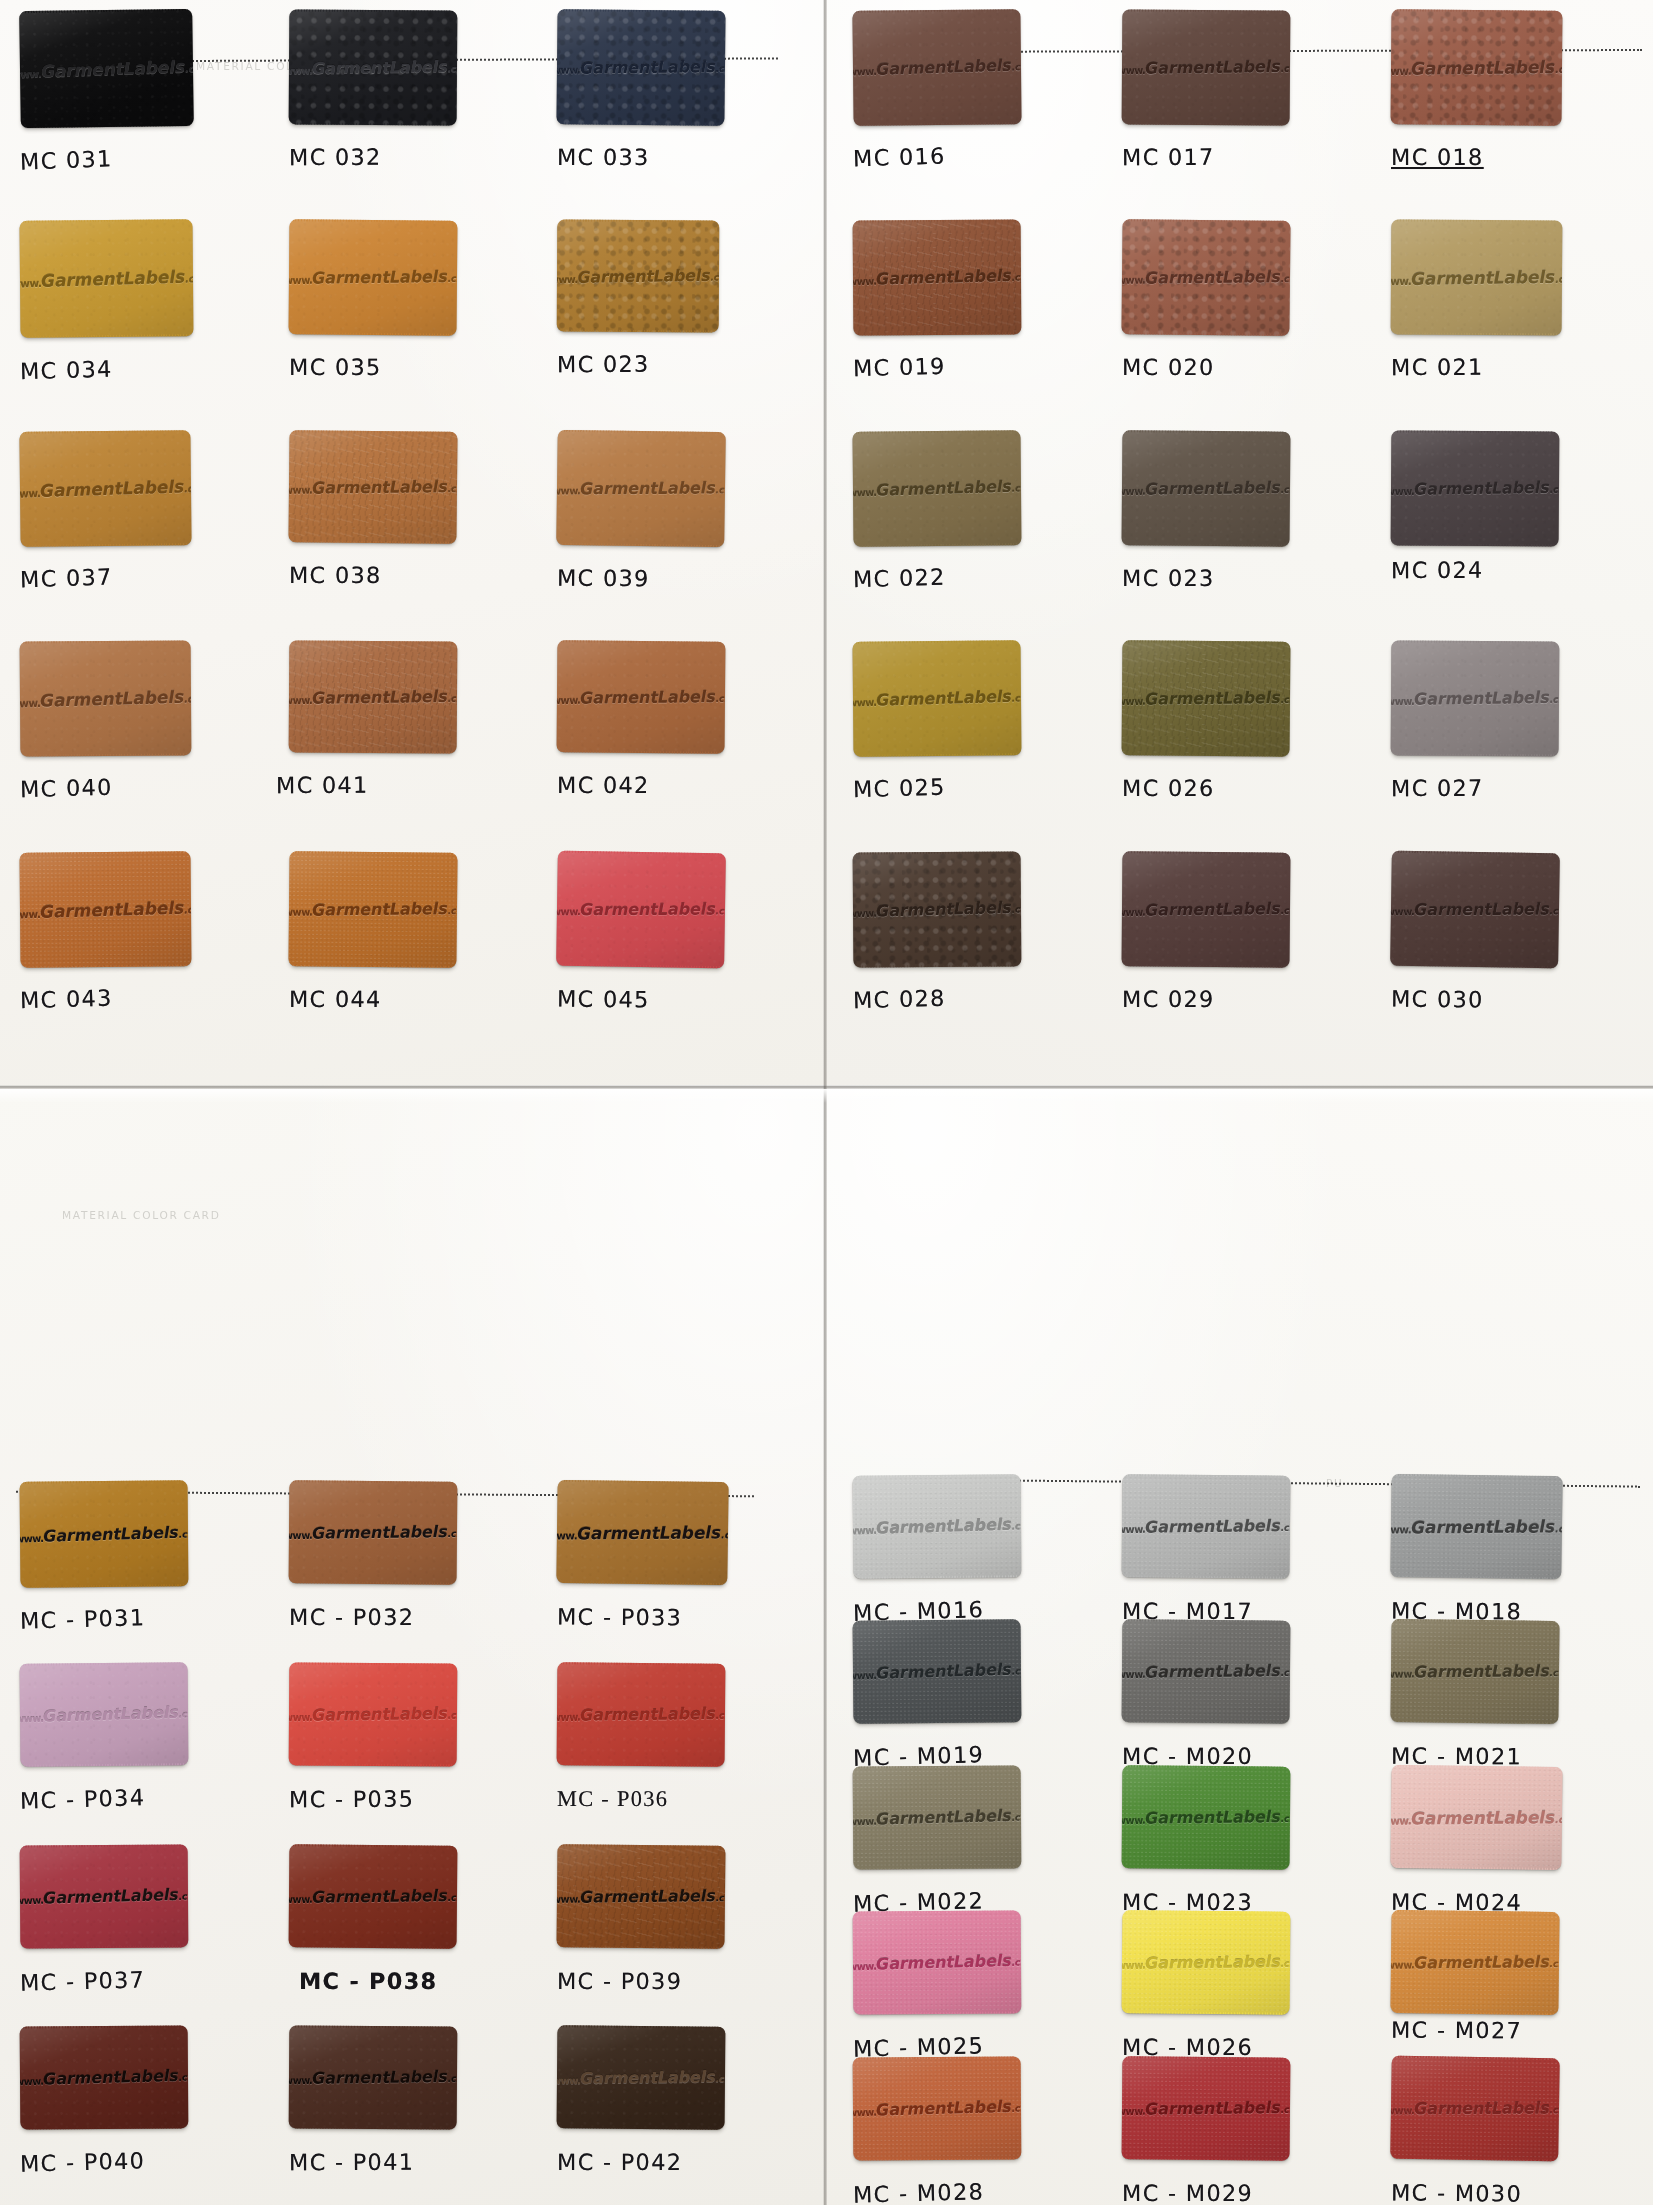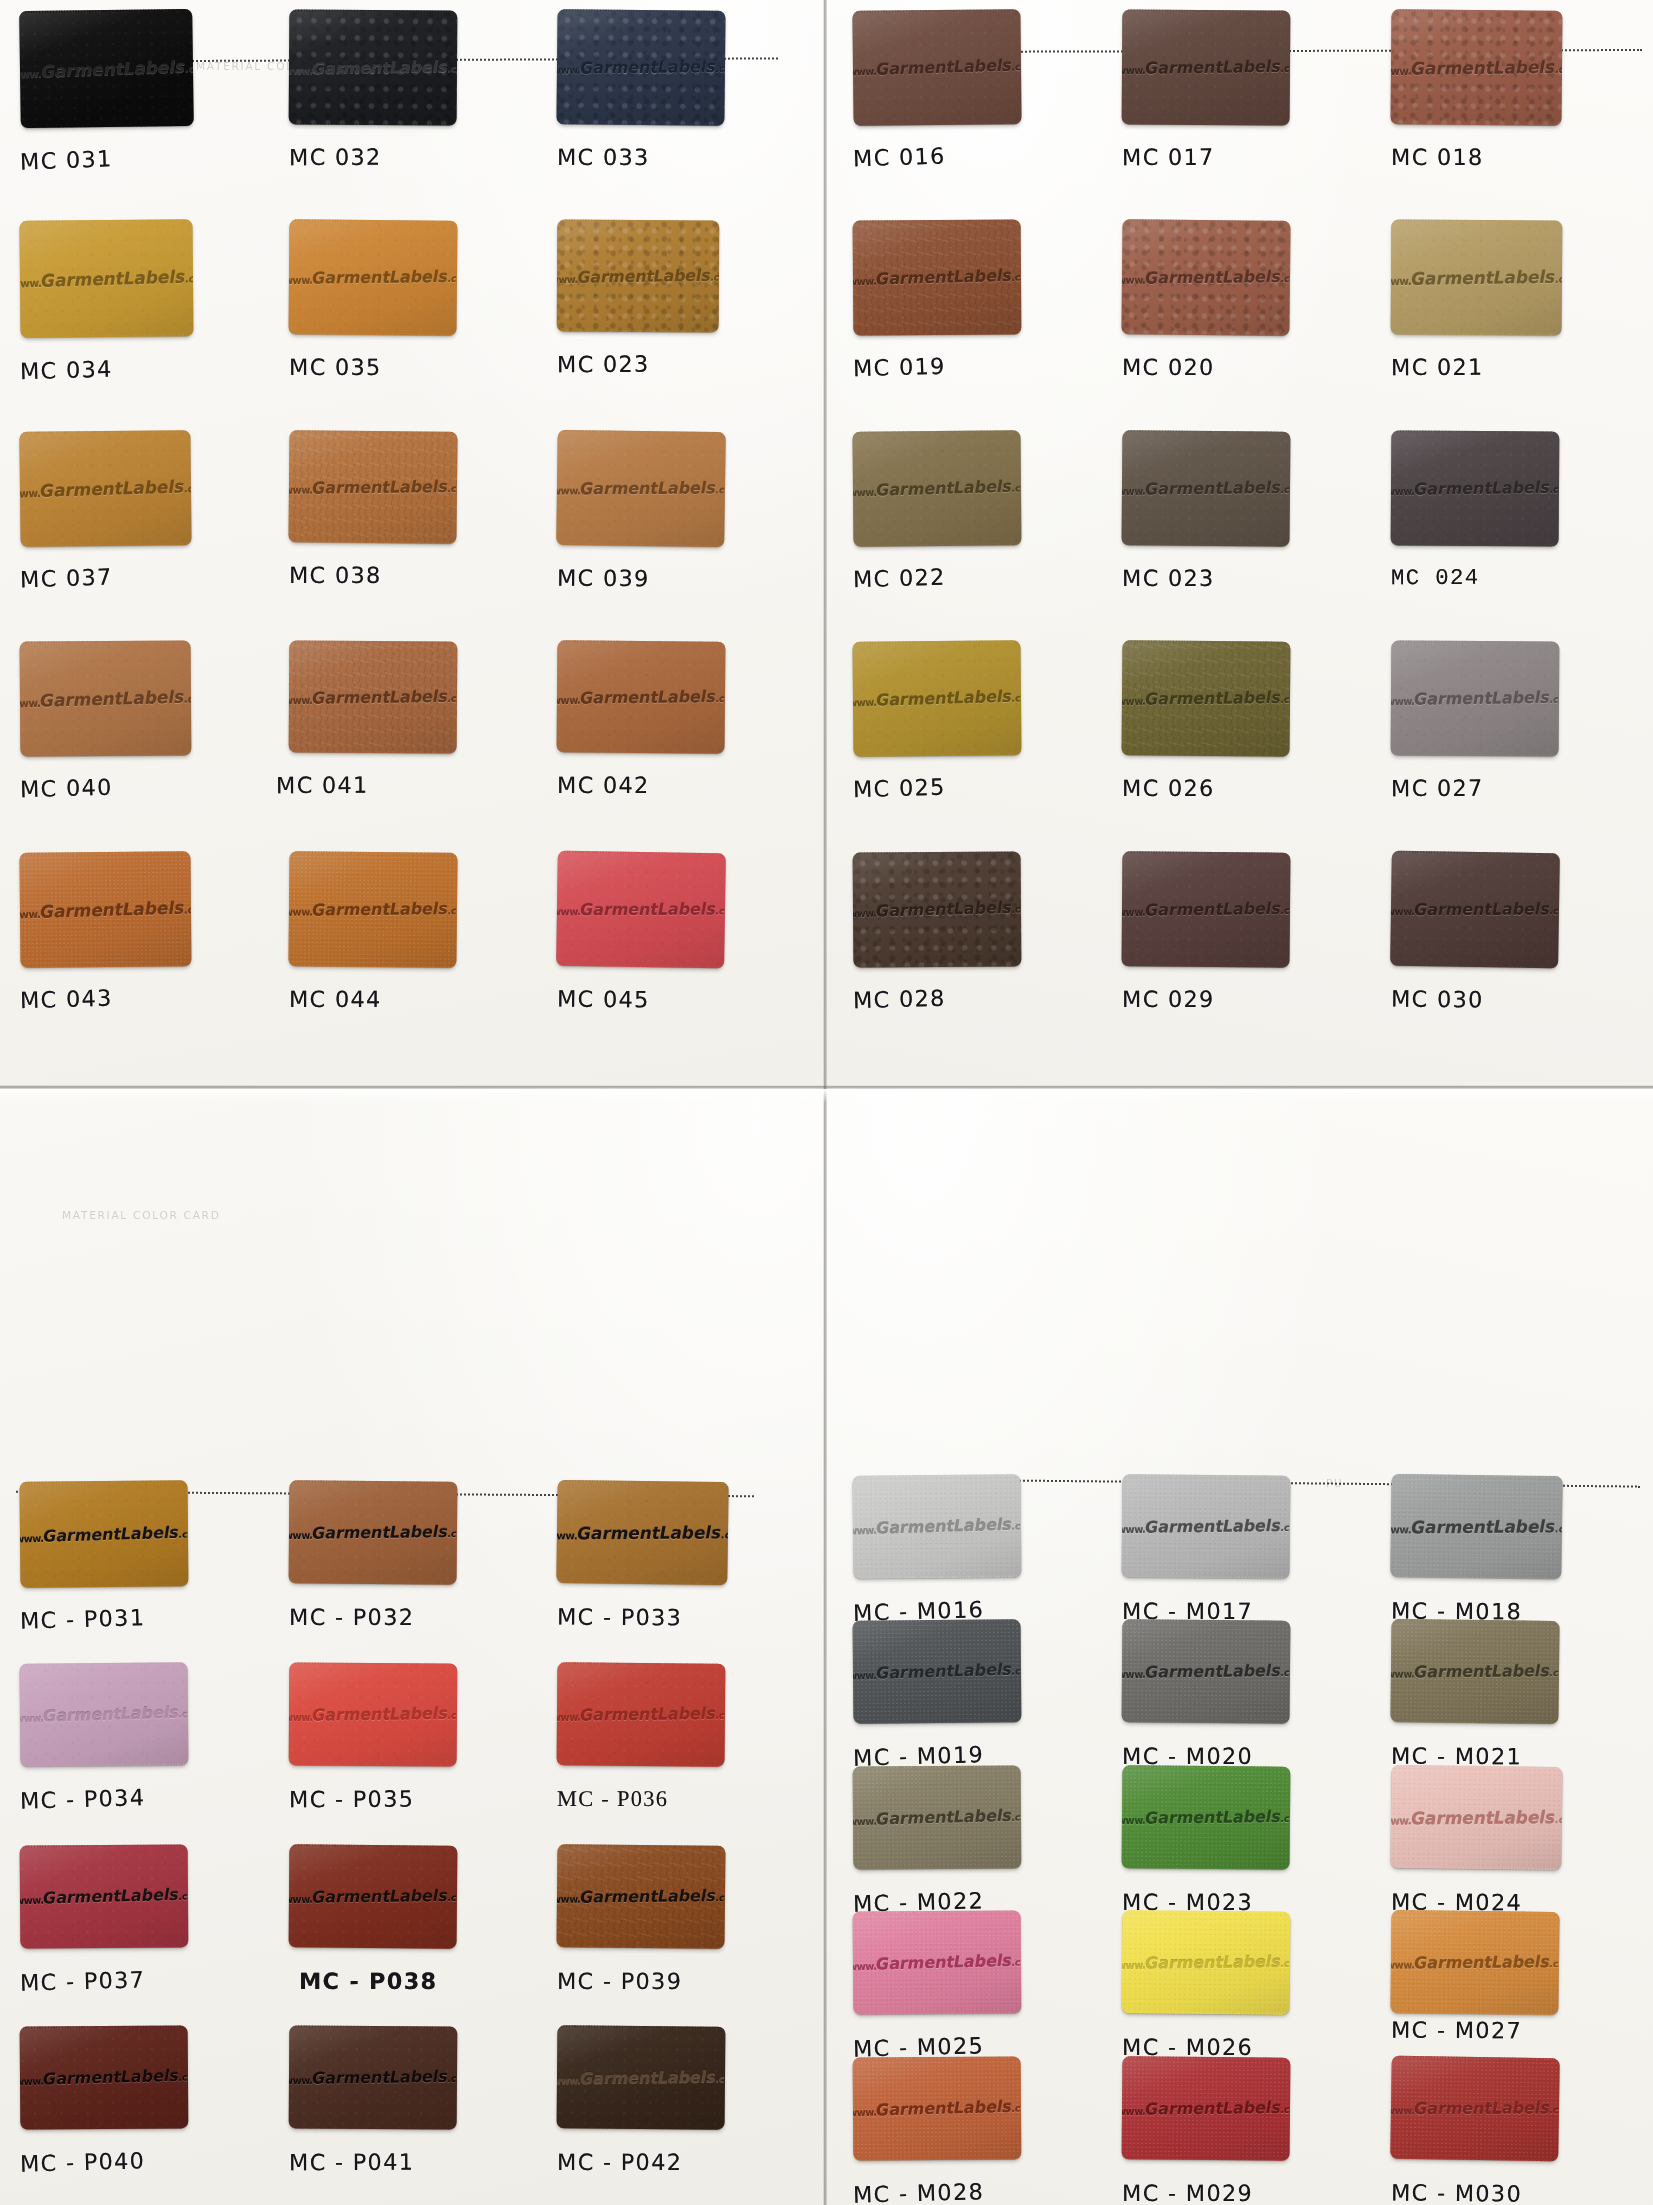--- a/index.html
+++ b/index.html
@@ -351,21 +351,21 @@
           <div class="caption" style="left: 14.5px; top: 144px; transform: rotate(-0.26deg);">MC 017</div>
         </div>
         <div class="cell">
           <div class="swatch-wrap" style="position: absolute; left: 14.5px; top: 10px;">
             <div class="swatch tex-pebble" style="width: 171px; height: 115px; background: rgb(154, 92, 72); transform: rotate(0.5deg); color: rgb(154, 92, 72);">
               <div class="fray top"></div>
               <div class="logo" style="font-size: 17px; color: rgb(94, 51, 36); text-shadow: rgba(255, 255, 255, 0.28) 0px 0.6px 0px, rgba(0, 0, 0, 0.3) 0px -0.6px 0.6px;"><span class="w">www.</span><span>GarmentLabels</span><span class="cn">.cn</span></div>
               <div class="fray bot"></div>
             </div>
           </div>
-          <div class="caption" style="left: 14.5px; top: 144px; transform: rotate(-0.0999999deg);">MC 018</div>
+          <div class="caption" style="left: 14.5px; top: 144px; transform: rotate(-0.0999999deg); text-decoration: underline;">MC 018</div>
         </div>
         <div class="cell">
           <div class="swatch-wrap" style="position: absolute; left: 14.5px; top: 10px;">
             <div class="swatch tex-crinkle" style="width: 168px; height: 115px; background: rgb(141, 81, 52); transform: rotate(-0.4deg); color: rgb(141, 81, 52);">
               <div class="fray top"></div>
               <div class="logo" style="font-size: 16px; color: rgb(83, 43, 22); text-shadow: rgba(255, 255, 255, 0.28) 0px 0.6px 0px, rgba(0, 0, 0, 0.3) 0px -0.6px 0.6px;"><span class="w">www.</span><span>GarmentLabels</span><span class="cn">.cn</span></div>
               <div class="fray bot"></div>
             </div>
           </div>
           <div class="caption" style="left: 14.5px; top: 144px; transform: rotate(-1.54deg);">MC 019</div>
@@ -411,21 +411,21 @@
           <div class="caption" style="left: 14.5px; top: 144px; transform: rotate(-0.0999999deg);">MC 023</div>
         </div>
         <div class="cell">
           <div class="swatch-wrap" style="position: absolute; left: 14.5px; top: 10px;">
             <div class="swatch tex-smooth" style="width: 168px; height: 115px; background: rgb(75, 66, 68); transform: rotate(0.4deg); color: rgb(75, 66, 68);">
               <div class="fray top"></div>
               <div class="logo" style="font-size: 16px; color: rgb(45, 39, 40); text-shadow: rgba(255, 255, 255, 0.28) 0px 0.6px 0px, rgba(0, 0, 0, 0.3) 0px -0.6px 0.6px;"><span class="w">www.</span><span>GarmentLabels</span><span class="cn">.cn</span></div>
               <div class="fray bot"></div>
             </div>
           </div>
-          <div class="caption" style="left: 14.5px; top: 144px; transform: rotate(-0.26deg); font-family: Liberation Mono, monospace;">MC 024</div>
+          <div class="caption" style="left: 14.5px; top: 136px; transform: rotate(-0.26deg);">MC 024</div>
         </div>
         <div class="cell">
           <div class="swatch-wrap" style="position: absolute; left: 14.5px; top: 10px;">
             <div class="swatch tex-smooth" style="width: 168px; height: 115px; background: rgb(176, 144, 47); transform: rotate(-0.5deg); color: rgb(176, 144, 47);">
               <div class="fray top"></div>
               <div class="logo" style="font-size: 16px; color: rgb(107, 84, 19); text-shadow: rgba(255, 255, 255, 0.28) 0px 0.6px 0px, rgba(0, 0, 0, 0.3) 0px -0.6px 0.6px;"><span class="w">www.</span><span>GarmentLabels</span><span class="cn">.cn</span></div>
               <div class="fray bot"></div>
             </div>
           </div>
           <div class="caption" style="left: 14.5px; top: 144px; transform: rotate(-1.7deg);">MC 025</div>

